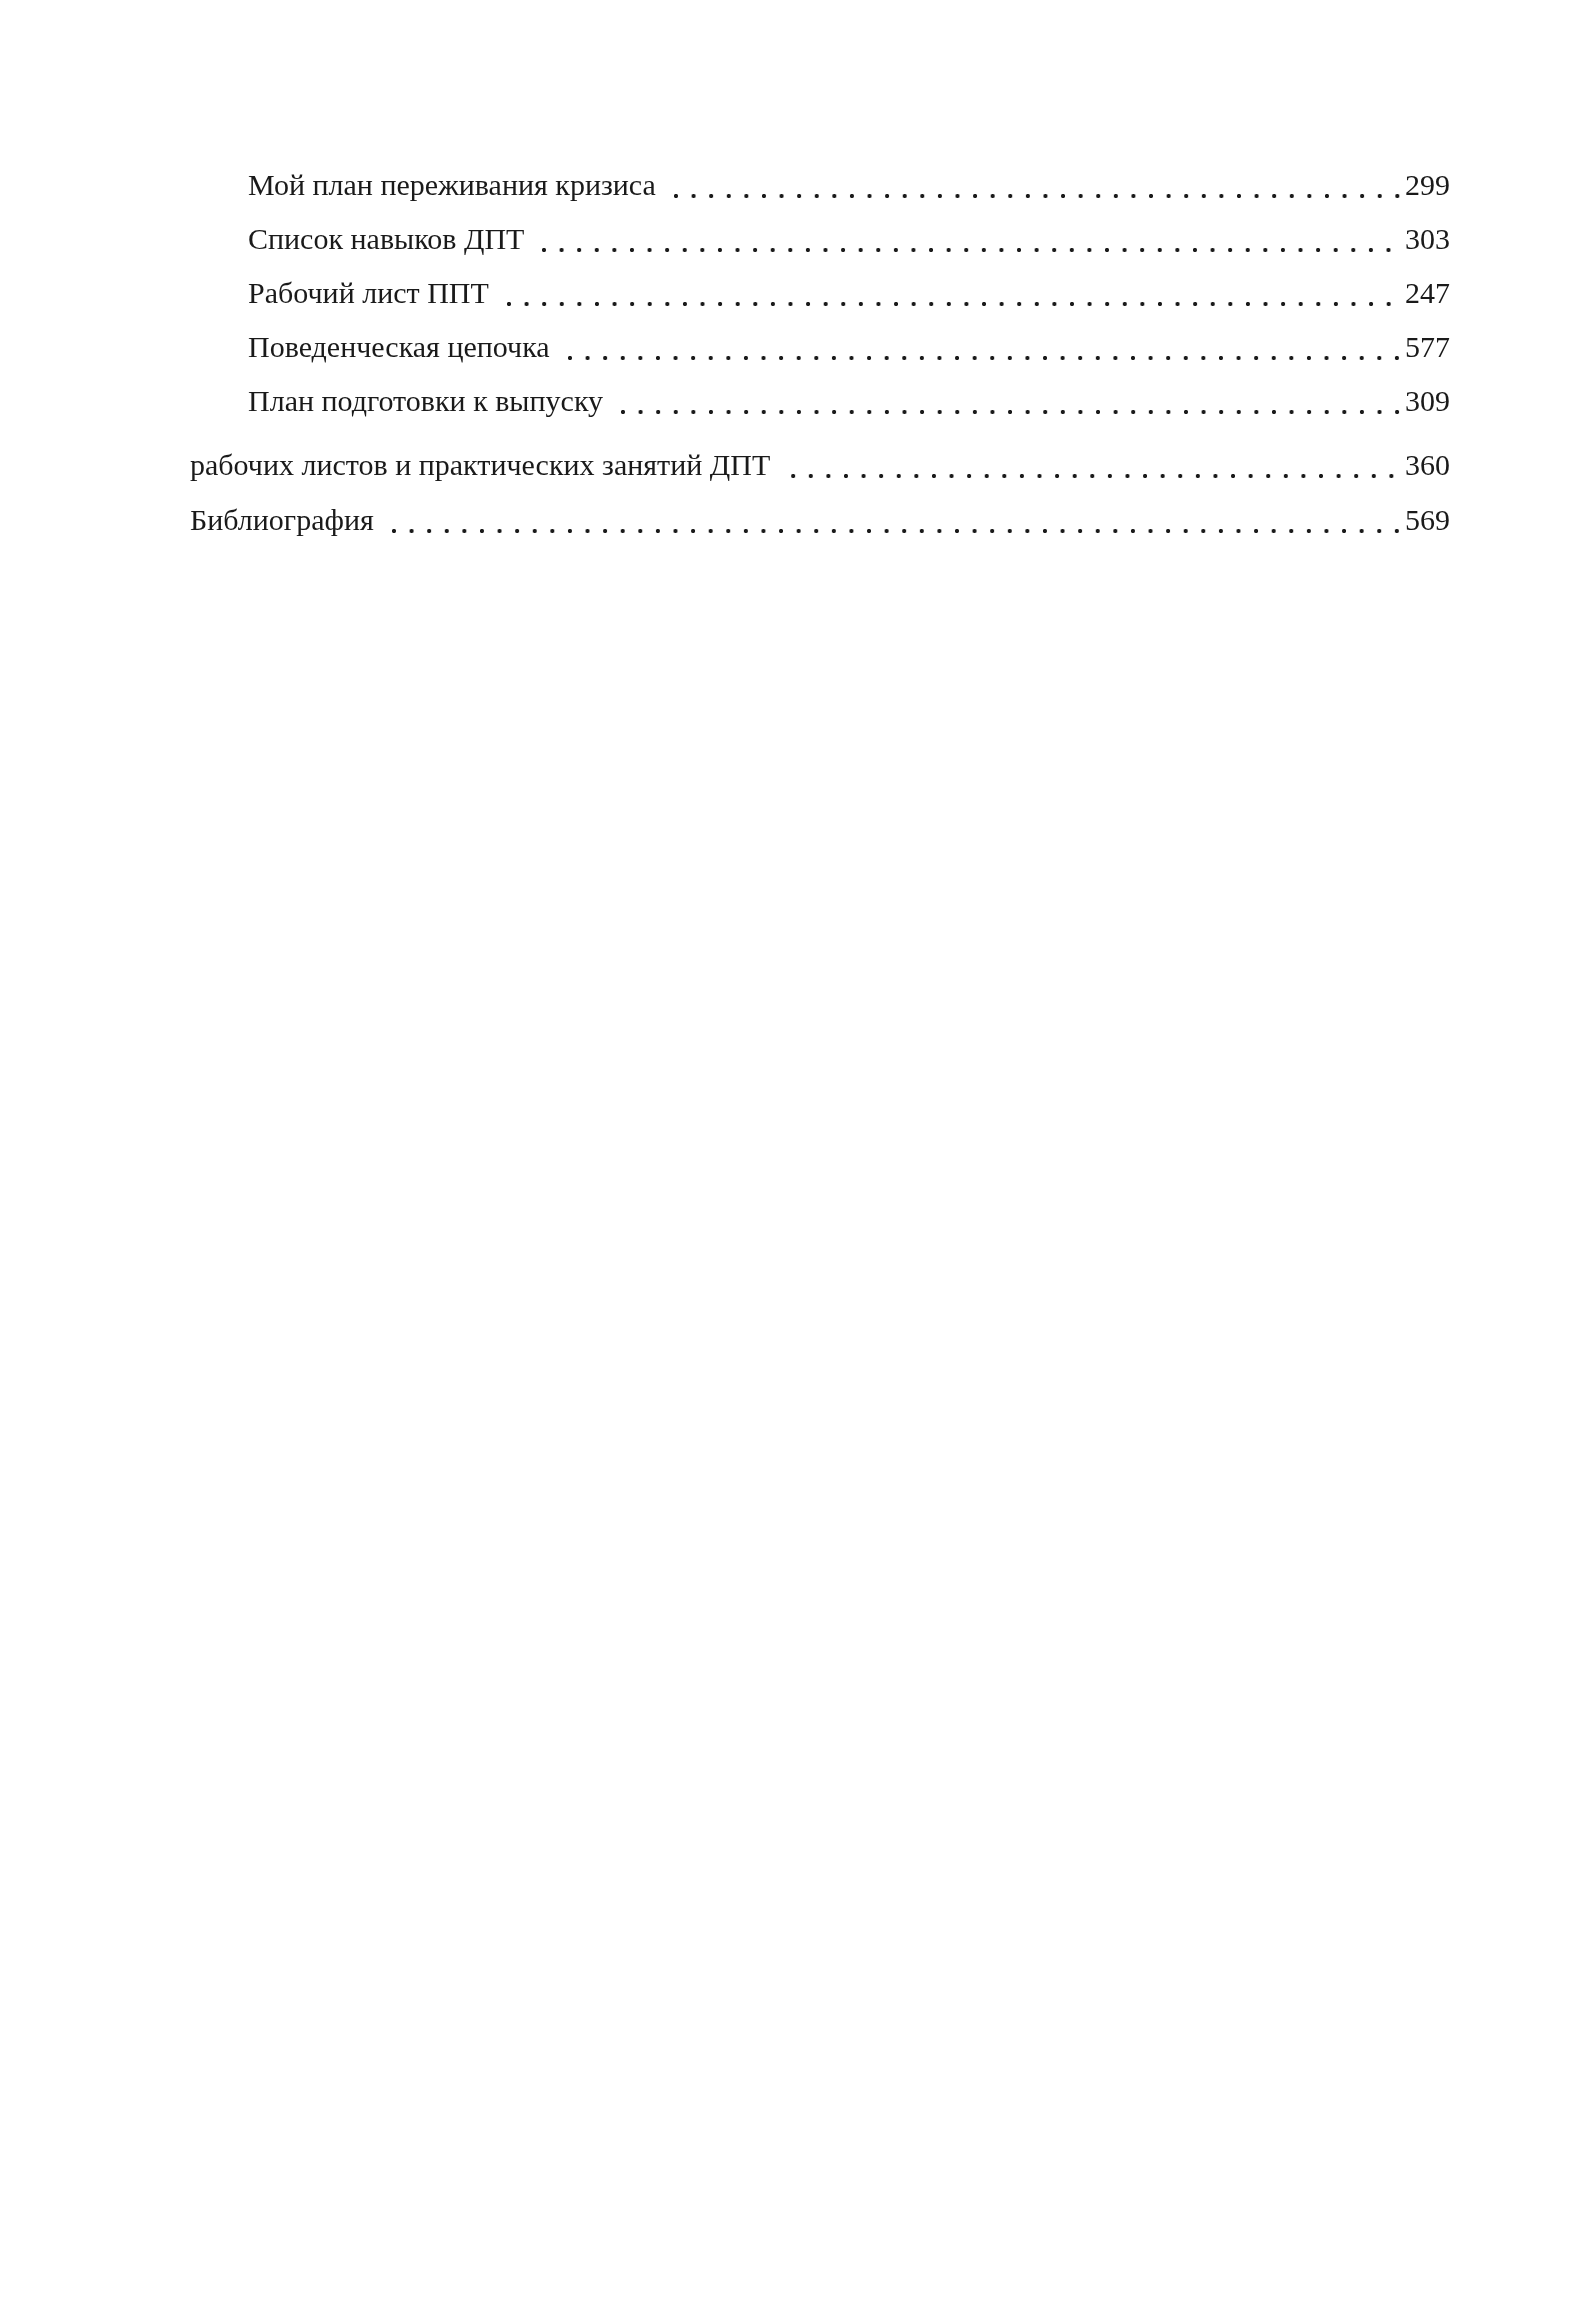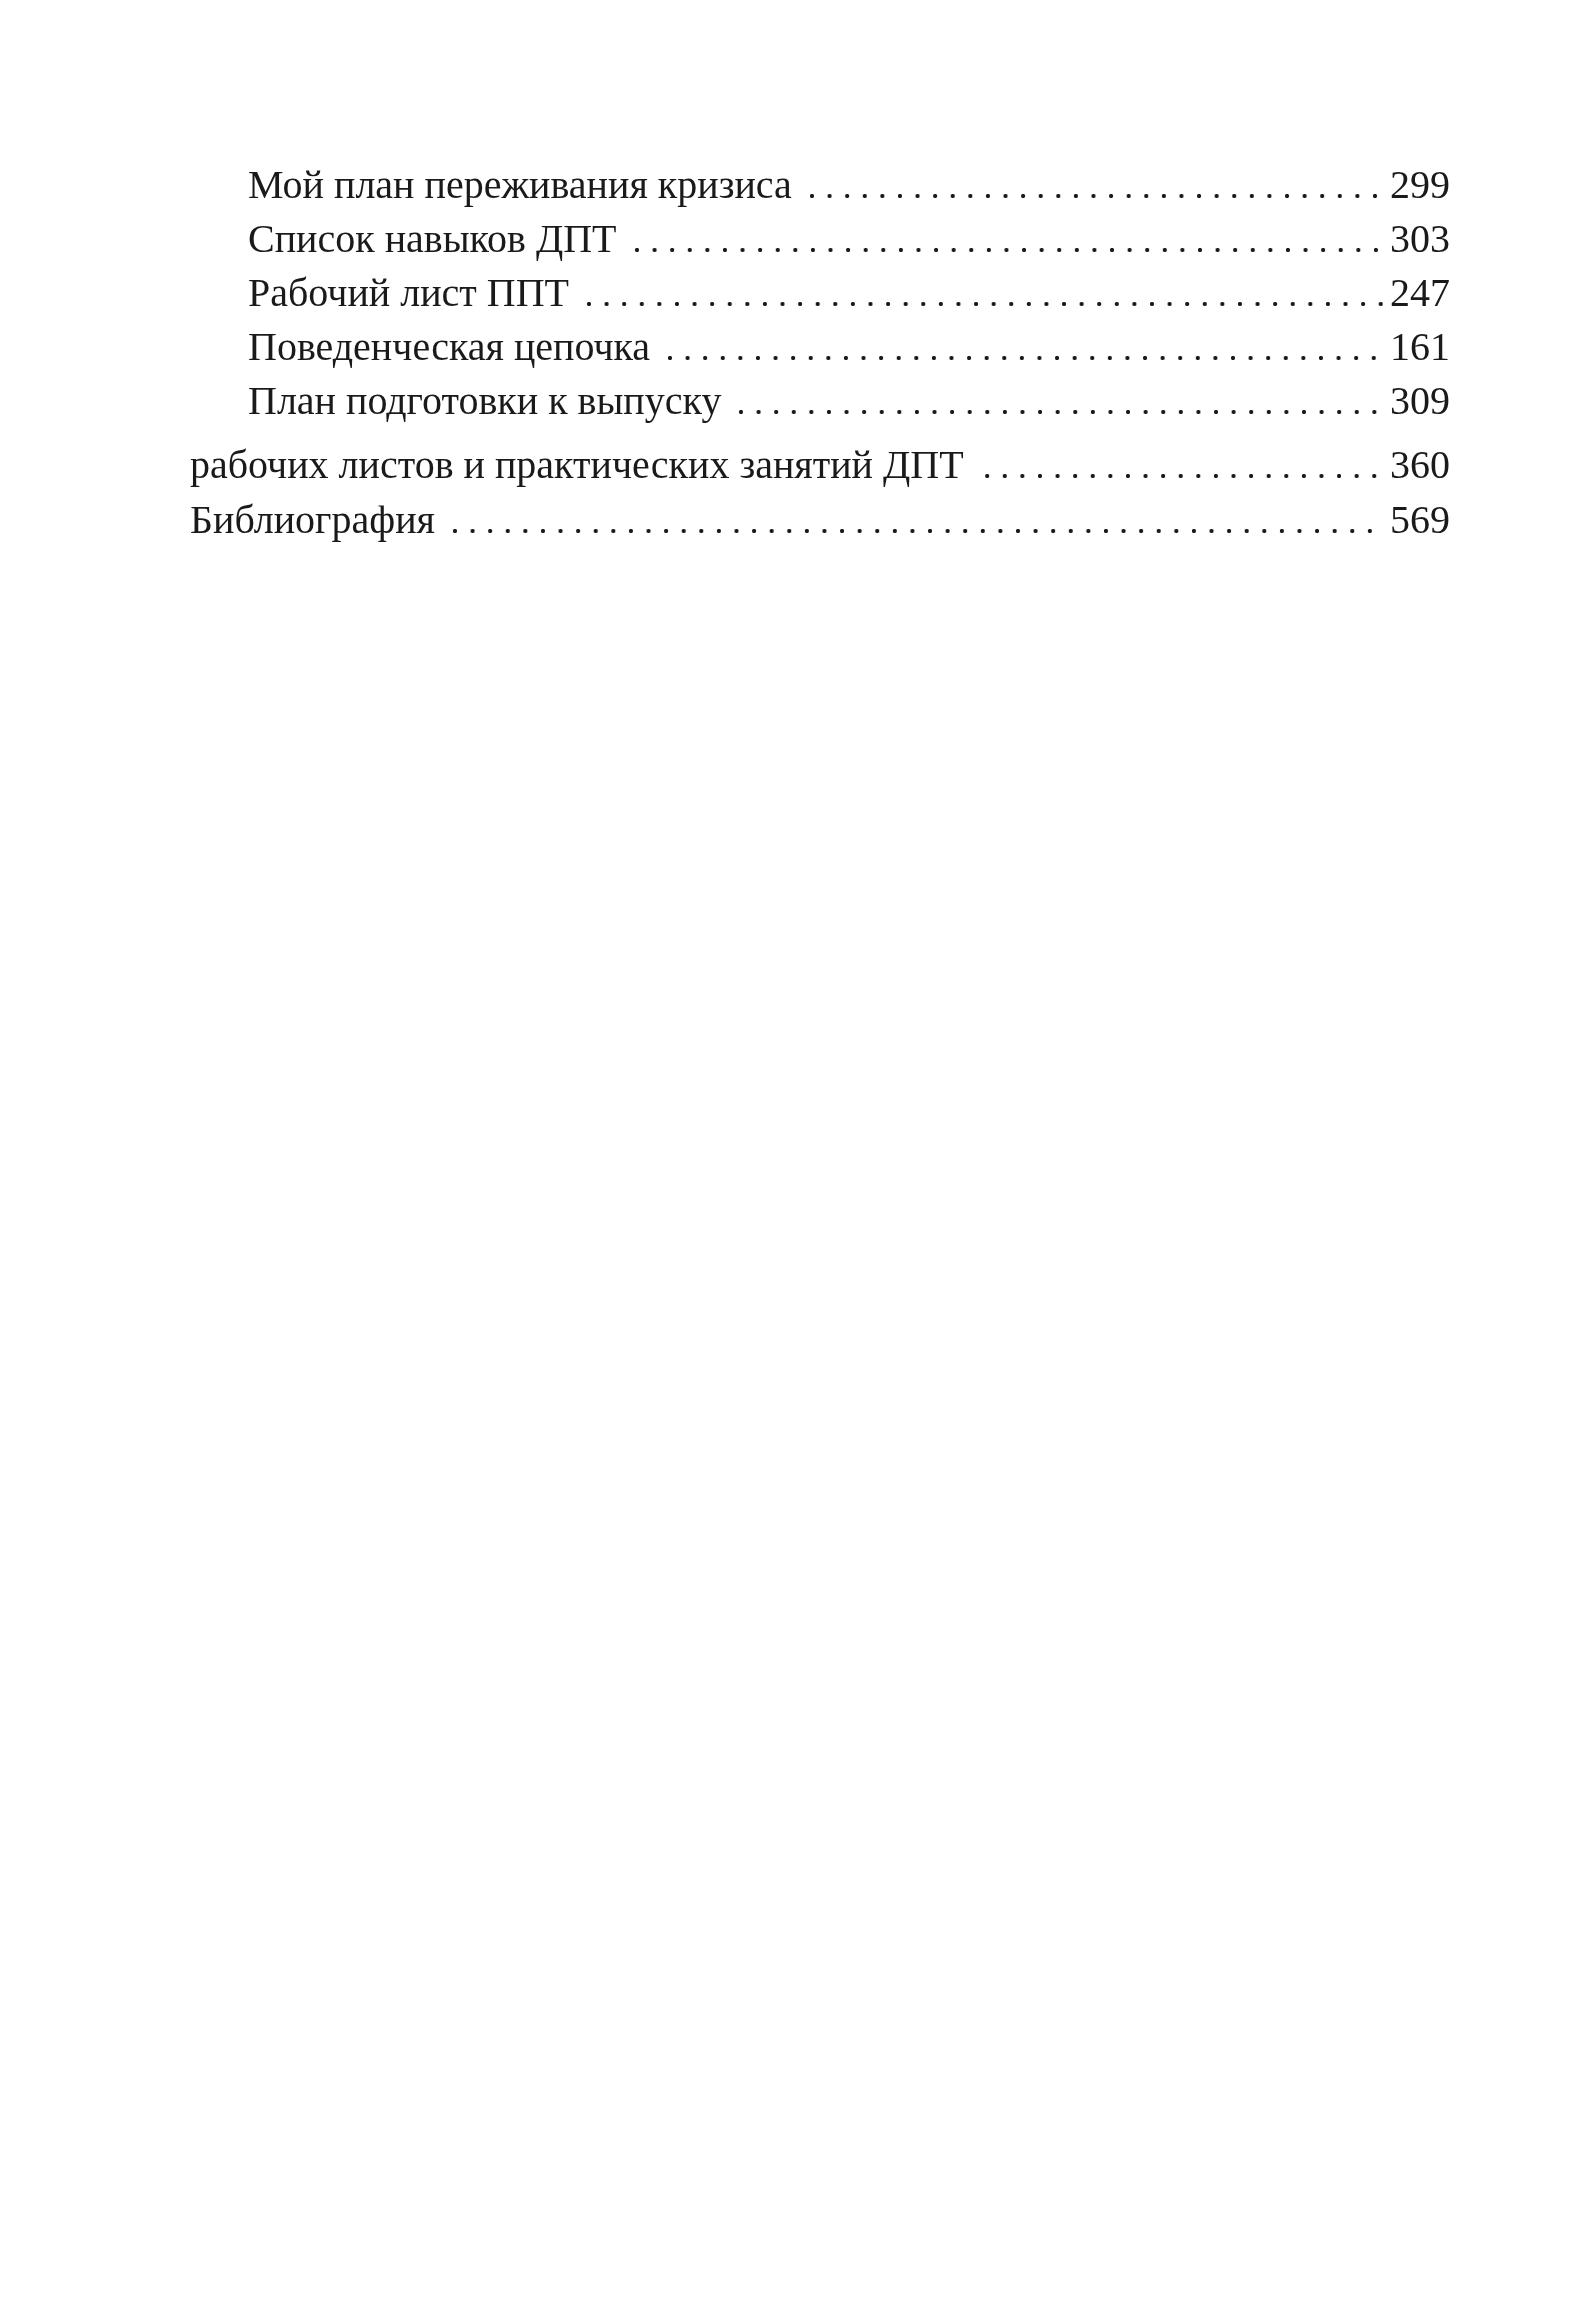--- a/index.html
+++ b/index.html
@@ -15,21 +15,21 @@
     background: #ffffff;
     font-family: "Liberation Serif", "DejaVu Serif", serif;
     color: #1a1a1a;
     overflow: hidden;
   }
   .toc {
     position: absolute;
     left: 190px;
     top: 158px;
     width: 1260px;
-    font-size: 40px;
+    font-size: 30px;
   }
   .row {
     display: flex;
     align-items: stretch;
     line-height: 54px;
     white-space: nowrap;
   }
   .row .title {
     flex: 0 0 auto;
   }
@@ -84,21 +84,21 @@
 
     <div class="row sub">
       <span class="title">Рабочий лист ППТ</span>
       <span class="leader"></span>
       <span class="pagenum">247</span>
     </div>
 
     <div class="row sub">
       <span class="title">Поведенческая цепочка</span>
       <span class="leader"></span>
-      <span class="pagenum">161</span>
+      <span class="pagenum">577</span>
     </div>
 
     <div class="row sub">
       <span class="title">План подготовки к выпуску</span>
       <span class="leader"></span>
       <span class="pagenum">309</span>
     </div>
 
     <div class="entry-multi">
       <div class="row main">

